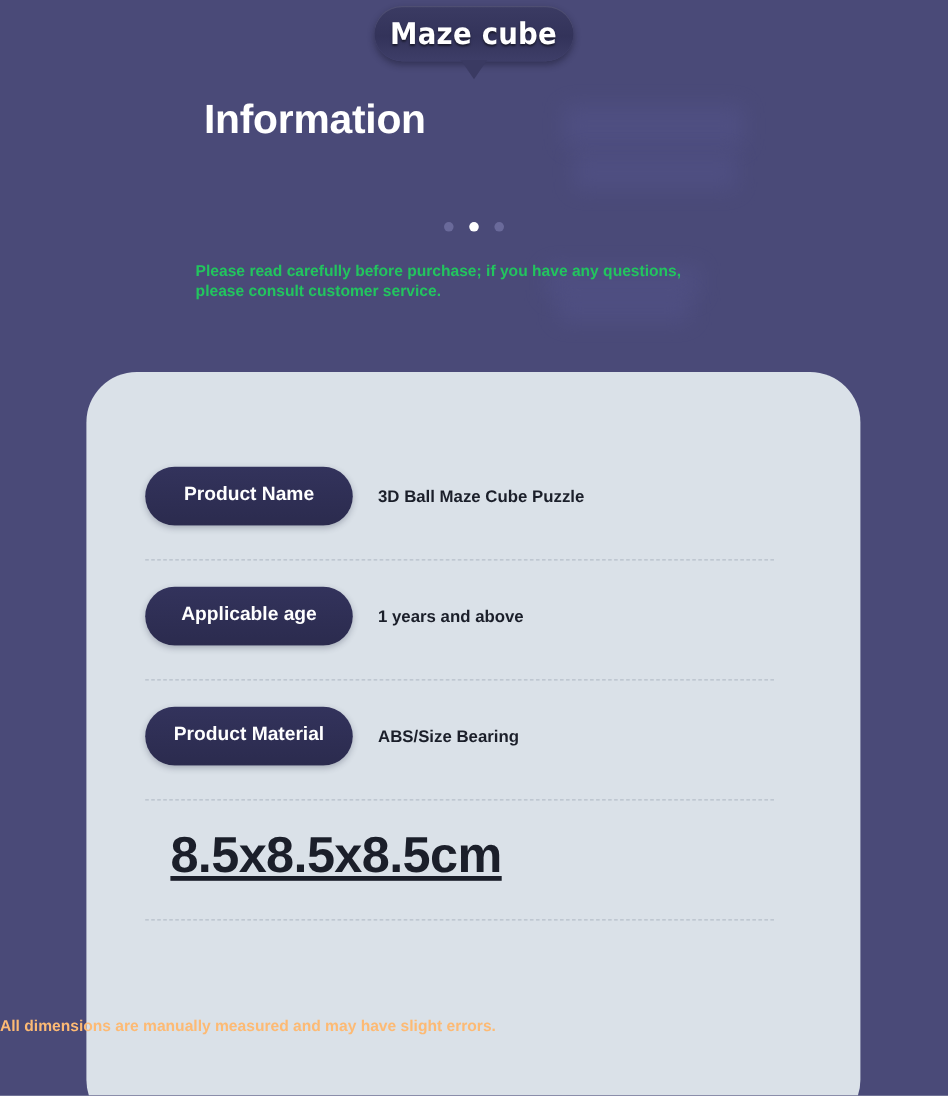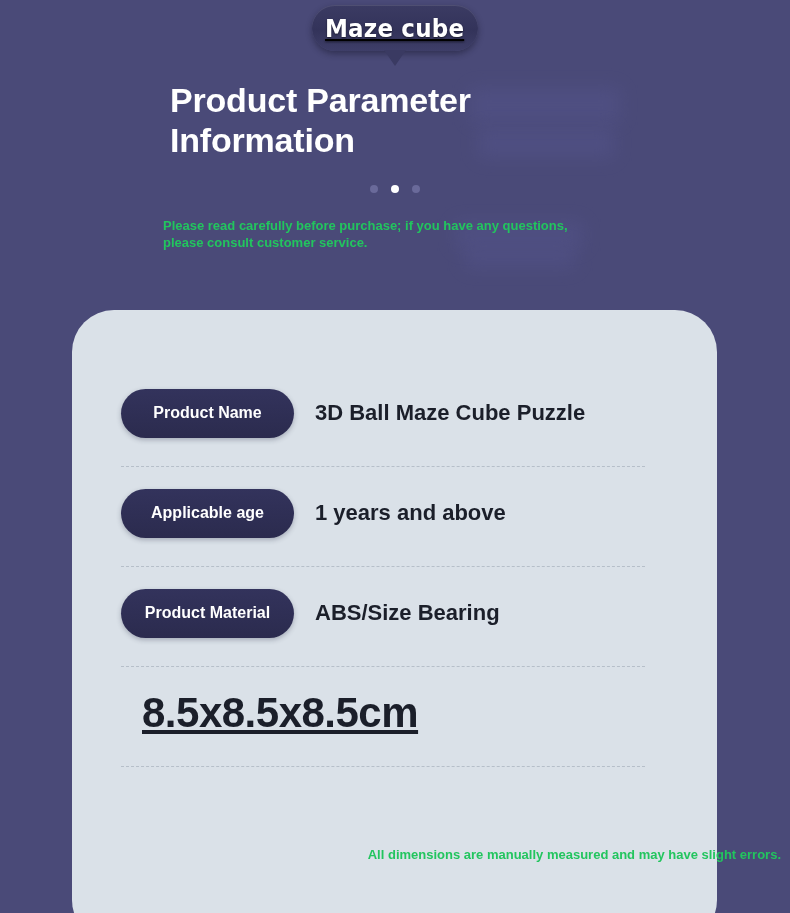--- a/index.html
+++ b/index.html
@@ -36,21 +36,20 @@
   .wm4 { left: 465px; top: 246px; width: 110px; height: 22px; }
   .wm5 { left: 300px; top: 880px; width: 170px; height: 24px; opacity: .35; }
 
   
   .bubble-wrap {
     position: absolute;
     left: 312px;
     top: 5px;
     width: 166px;
     height: 46px;
-    text-decoration: underline;
   }
   .bubble {
     width: 100%;
     height: 100%;
     box-sizing: border-box;
     border-radius: 23px;
     background: linear-gradient(180deg, #3b3b63 0%, #33335a 55%, #3e3e68 100%);
     box-shadow: 0 3px 6px rgba(20,20,40,0.45),
                 inset 0 1px 0 rgba(255,255,255,0.10);
     display: flex;
@@ -162,21 +161,21 @@
     font-size: 16px;
     font-weight: bold;
     display: flex;
     align-items: center;
     justify-content: center;
     box-shadow: 0 2px 5px rgba(40,45,70,0.30);
   }
   .value {
     margin-left: 21px;
     color: #1b1f2a;
-    font-size: 22px;
+    font-size: 14px;
     font-weight: bold;
     white-space: nowrap;
   }
   .value.big {
     font-size: 42px;
     font-weight: bold;
     letter-spacing: -0.5px;
     text-decoration: underline;
   }
   .divider {
@@ -187,22 +186,22 @@
     height: 0;
     border-top: 1px dashed #b6bfc9;
   }
 
   
   .footer {
     position: absolute;
     left: 0;
     top: 847px;
     width: 781px;
-    text-align: right;
-    color: #22c55e;
+    text-align: left;
+    color: #fdba74;
     font-size: 13px;
     font-weight: bold;
   }
 </style>
 </head>
 <body>
 
 <div class="page">
 
   <div class="watermark wm1"></div>
@@ -212,21 +211,20 @@
   <div class="watermark wm5"></div>
 
   <div class="bubble-wrap">
     <div class="bubble">
       <span class="bubble-text">Maze cube</span>
     </div>
     <div class="bubble-tail"></div>
   </div>
 
   <div class="hero-title">
-    <div>Product Parameter</div>
     <div>Information</div>
   </div>
 
   <div class="dots">
     <span class="dot"></span>
     <span class="dot active"></span>
     <span class="dot"></span>
   </div>
 
   <div class="hero-sub">

